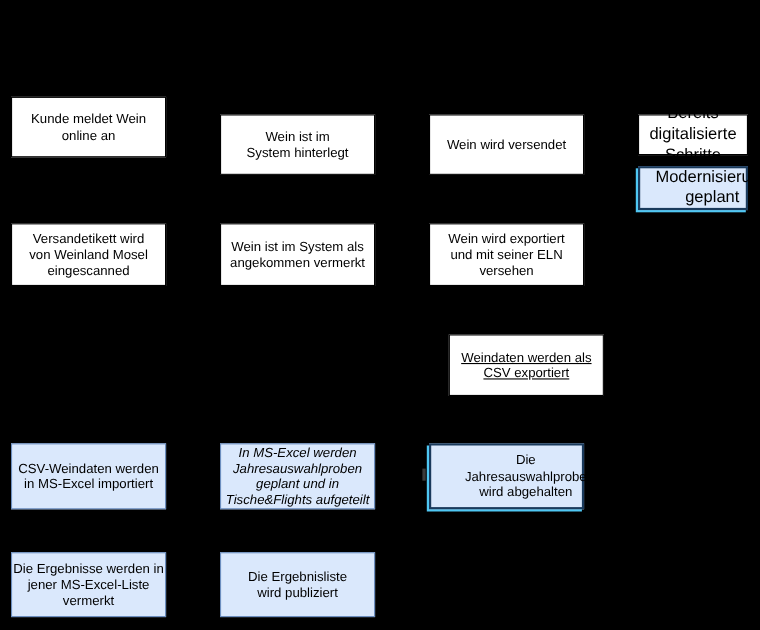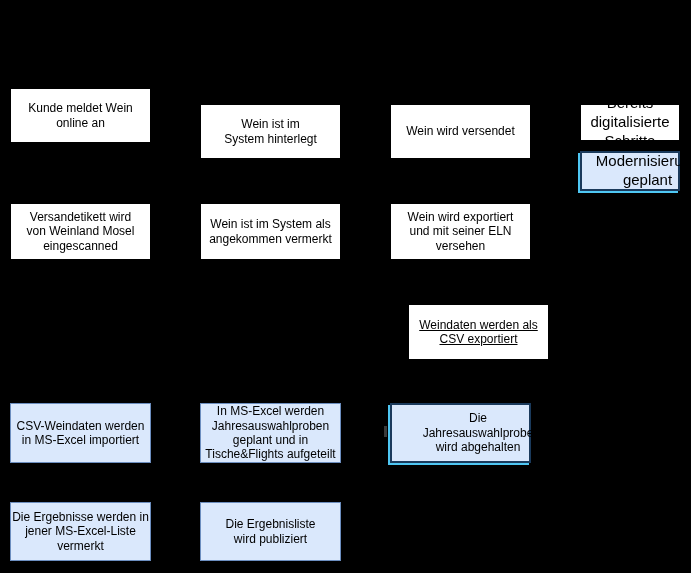--- a/index.html
+++ b/index.html
@@ -74,21 +74,21 @@
 eingescanned</div>
       <div class="node digitalized" style="left: 200px; top: 203px; width: 141px; height: 57px;">Wein ist im System als
 angekommen vermerkt</div>
       <div class="node digitalized" style="left: 390px; top: 203px; width: 141px; height: 57px;">Wein wird exportiert
 und mit seiner ELN
 versehen</div>
       <div class="node digitalized" style="left: 408px; top: 304px; width: 141px; height: 56px; text-decoration: underline;">Weindaten werden als
 CSV exportiert</div>
       <div class="node planned" style="left: 10px; top: 403px; width: 141px; height: 60px; text-align: center;">CSV-Weindaten werden
 in MS-Excel importiert</div>
-      <div class="node planned" style="left: 200px; top: 403px; width: 141px; height: 60px;">In MS-Excel werden
+      <div class="node planned" style="left: 200px; top: 403px; width: 141px; height: 60px; font-style: italic;">In MS-Excel werden
 Jahresauswahlproben
 geplant und in
 Tische&amp;Flights aufgeteilt</div>
       <div class="node planned highlighted" style="left: 390px; top: 403px; width: 141px; height: 60px;">Die Jahresauswahlprobe
 wird abgehalten</div>
       <div class="node planned" style="left: 10px; top: 502px; width: 141px; height: 59px;">Die Ergebnisse werden in
 jener MS-Excel-Liste
 vermerkt</div>
       <div class="node planned" style="left: 200px; top: 502px; width: 141px; height: 59px;">Die Ergebnisliste
 wird publiziert</div>

